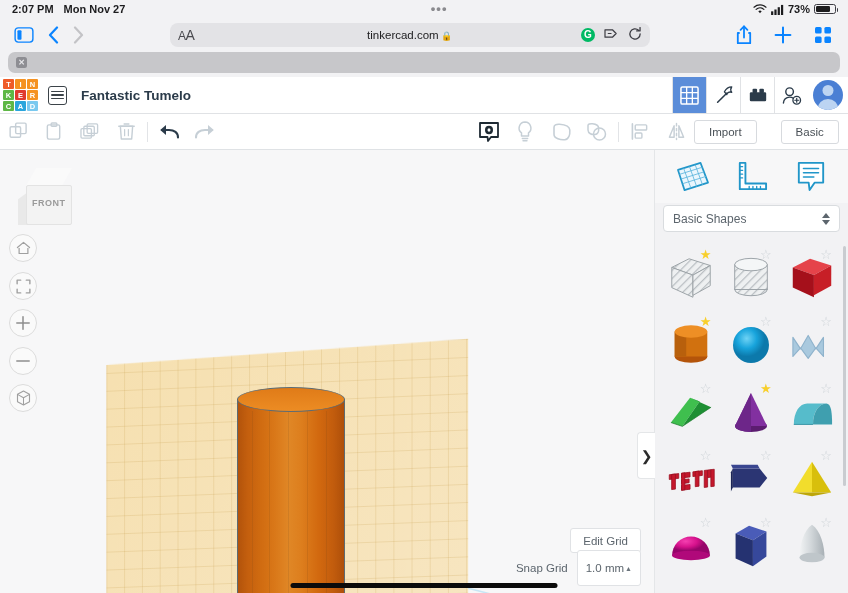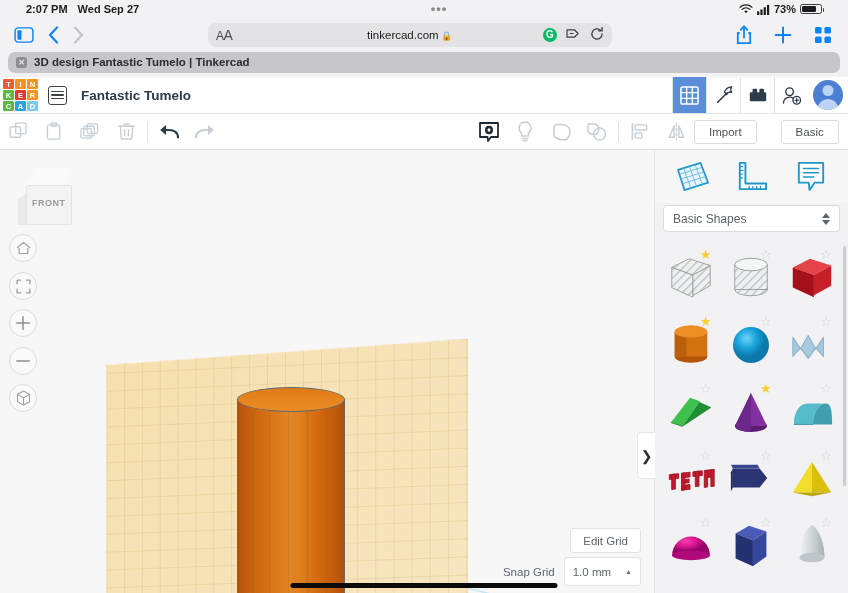--- a/index.html
+++ b/index.html
@@ -7,42 +7,42 @@
   body {
     font-family:"Liberation Sans", sans-serif;
     background:#f2f2f4;
     -webkit-font-smoothing:antialiased;
   }
   .screen { position:relative; width:848px; height:593px; background:#f2f2f4; }
 
   
   .statusbar {
     height:18px; display:flex; align-items:center;
-    padding:0 26px; font-size:11px; font-weight:bold; color:#1c1c1e;
+    padding:0 12px; font-size:11px; font-weight:bold; color:#1c1c1e;
     background:#f2f2f4;
     justify-content:flex-end;
   }
   .sb-left { display:flex; gap:10px; align-items:center; }
   .sb-center { flex:1; text-align:center; color:#8a8a8e; letter-spacing:1px; font-size:13px; line-height:8px;}
   .sb-right { display:flex; gap:4px; align-items:center; font-size:11px; }
   .sb-right svg { display:block; }
   .batt {
     width:22px; height:10px; border:1px solid #3c3c43; border-radius:2.5px;
     position:relative; display:inline-block;
   }
   .batt::after{content:"";position:absolute;right:-3px;top:3px;width:1.5px;height:4px;background:#3c3c43;border-radius:0 1px 1px 0;}
   .batt i{position:absolute;left:1px;top:1px;bottom:1px;width:72%;background:#1c1c1e;border-radius:1.2px;display:block;}
 
   
   .safaribar { height:33px; display:flex; align-items:center; padding:0 10px; gap:8px; background:#f2f2f4; }
   .nav-btns { display:flex; align-items:center; gap:14px; padding-left:4px; }
   .sb-icon-btn { cursor:pointer; display:flex; align-items:center; justify-content:center; }
   .urlwrap { flex:1; display:flex; justify-content:center; }
   .urlbar {
-    width:404px; height:24px; background:#e3e3e6; border-radius:8px;
+    width:480px; height:24px; background:#e3e3e6; border-radius:8px;
     display:flex; align-items:center; padding:0 8px; position:relative;
     font-size:11.5px; color:#1c1c1e;
   }
   .aa { font-size:12px; color:#4a4a4f; letter-spacing:-0.5px; }
   .aa .big{font-size:14px;}
   .url-center { position:absolute; left:0; right:0; text-align:center; font-size:11.5px; font-weight:500; pointer-events:none; }
   .lock { font-size:9px; margin-left:3px; }
   .url-right { margin-left:auto; display:flex; align-items:center; gap:9px; z-index:2;}
   .gicon { width:14px;height:14px;border-radius:50%;background:#00b964;color:#fff;font-size:10px;font-weight:bold;display:flex;align-items:center;justify-content:center; }
   .right-btns { display:flex; align-items:center; gap:22px; padding-right:6px; }
@@ -159,22 +159,22 @@
   .cyl-facet{position:absolute;top:12px;height:294px;width:1px;background:rgba(90,60,20,.13);}
 
   .edit-grid-btn {
     position:absolute; right:13px; bottom:44px; height:25px; padding:0 12px;
     background:#fff; border:1px solid #e0e2e5; border-radius:3px;
     font-size:11.5px; color:#5c656d; display:flex;align-items:center; cursor:pointer;
   }
   .snap-row { position:absolute; right:13px; bottom:11px; display:flex; align-items:center; gap:9px; }
   .snap-label { font-size:11.5px; color:#5c656d; font-weight:500;}
   .snap-select {
-    height:29px; padding:0 8px; background:#fff; border:1px solid #e0e2e5;
-    border-radius:3px; font-size:11.5px; color:#5c656d; display:flex;align-items:center;gap:14px;
+    height:36px; padding:0 8px; background:#fff; border:1px solid #e0e2e5;
+    border-radius:3px; font-size:11.5px; color:#5c656d; display:flex;align-items:center;gap:1px;
     cursor:pointer;
   }
 
   
   .shapes-panel { width:194px; background:#f2f2f4; border-left:1px solid #e4e6e8; display:flex; flex-direction:column; }
   .sp-tabs { height:53px; display:flex; align-items:center; justify-content:space-around; background:#f7f7f8; padding:0 8px;}
   .sp-tab { width:44px;height:40px;display:flex;align-items:center;justify-content:center;cursor:pointer;}
   .sp-select-wrap { padding:2px 8px 8px 8px; }
   .sp-select {
     height:27px; background:#fff; border:1px solid #d9dcdf; border-radius:4px;
@@ -206,21 +206,21 @@
   }
 </style>
 </head>
 <body>
 
 <div class="screen">
 
   <div class="statusbar">
     <div class="sb-left">
       <span>2:07 PM</span>
-      <span>Wed Sep 27</span>
+      <span>Mon Nov 27</span>
     </div>
     <div class="sb-center">•••</div>
     <div class="sb-right">
       <span>
         <svg width="14" height="11" viewBox="0 0 16 12">
             <path d="M8 10.2l1.9-2.1a2.7 2.7 0 0 0-3.8 0L8 10.2z" fill="#1c1c1e"></path>
             <path d="M3.6 5.9a6.6 6.6 0 0 1 8.8 0" stroke="#1c1c1e" stroke-width="1.4" fill="none" stroke-linecap="round"></path>
             <path d="M1.2 3.4a10 10 0 0 1 13.6 0" stroke="#1c1c1e" stroke-width="1.4" fill="none" stroke-linecap="round"></path>
           </svg>
       </span>
@@ -303,21 +303,20 @@
             <rect x="1" y="10.4" width="6.6" height="6.6" rx="1.5" fill="#0a84ff"></rect>
             <rect x="10.4" y="10.4" width="6.6" height="6.6" rx="1.5" fill="#0a84ff"></rect>
           </svg>
       </span>
     </div>
   </div>
 
   <div class="tabbar">
     <div class="tab active">
       <span class="tabclose">✕</span>
-      <span>3D design Fantastic Tumelo | Tinkercad</span>
     </div>
   </div>
 
   <div class="tc-header">
     <div class="tc-logo">
         <span style="background: rgb(239, 91, 41);">T</span>
         <span style="background: rgb(245, 146, 34);">I</span>
         <span style="background: rgb(245, 146, 34);">N</span>
         <span style="background: rgb(94, 183, 69);">K</span>
         <span style="background: rgb(224, 58, 47);">E</span>

